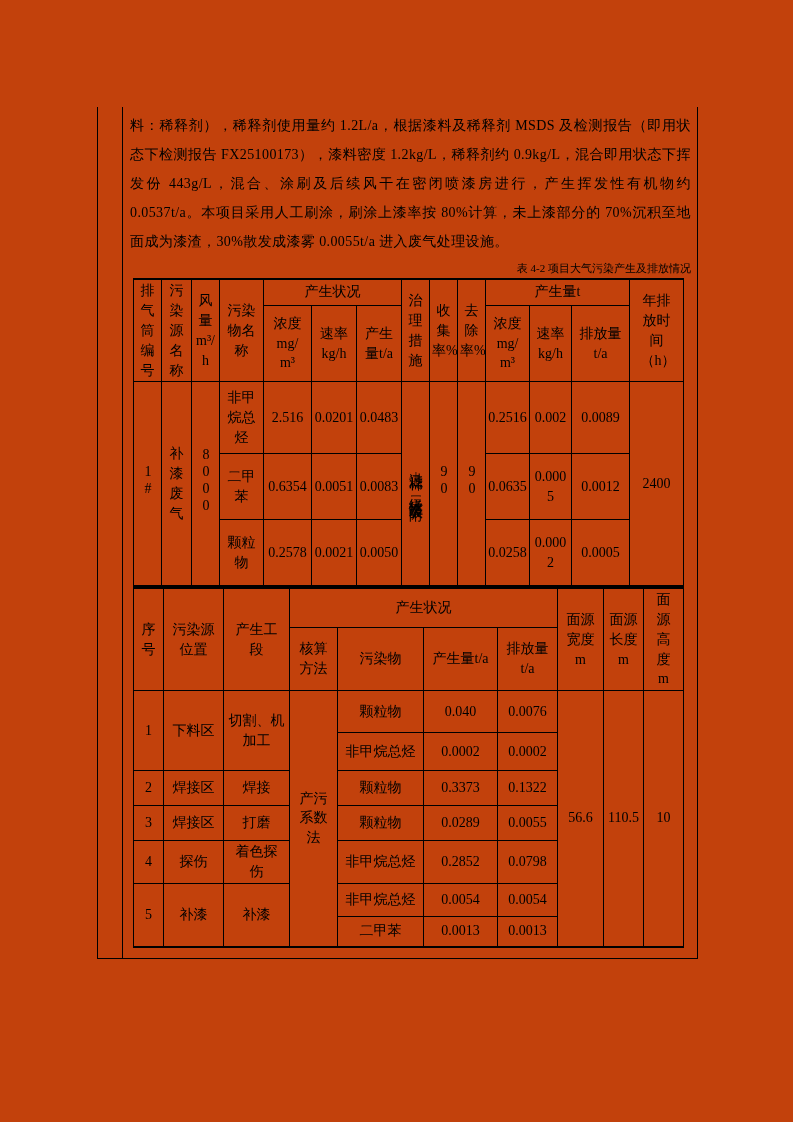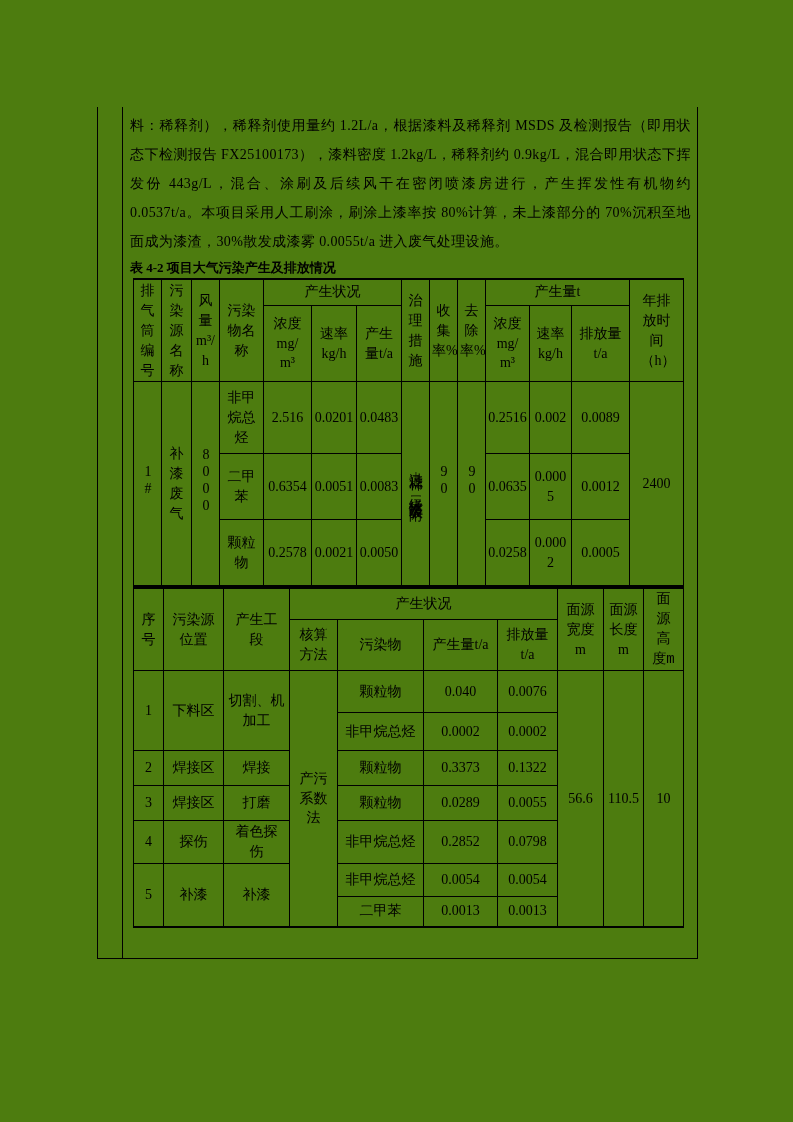--- a/index.html
+++ b/index.html
@@ -2,42 +2,42 @@
 <html><head>
 <meta charset="utf-8">
 <style>
   * { box-sizing: border-box; margin: 0; padding: 0; }
   html, body { background: #ffffff; }
   body {
     width: 793px; height: 1122px;
     font-family: "Liberation Serif", "DejaVu Serif", serif;
     color: #000;
   }
-  .page { position: relative; width: 793px; height: 1122px; background: #4d7c0f; overflow: hidden; }
+  .page { position: relative; width: 793px; height: 1122px; background: #c2410c; overflow: hidden; }
 
   .frame {
     position: absolute; left: 97px; top: 107px; width: 601px; height: 852px;
     border-left: 1px solid #000; border-right: 1px solid #000; border-bottom: 1px solid #000;
   }
   .frame-left {
     position: absolute; left: 0; top: 0; width: 25px; height: 100%;
     border-right: 1px solid #000;
   }
   .content {
     position: absolute; left: 25px; top: 0; width: 575px; height: 100%;
     padding: 4px 7px 0 7px;
   }
 
   .para {
     font-size: 14px; line-height: 29px; text-align: justify;
     letter-spacing: 0.4px;
   }
 
   .tbl-title {
-    font-weight: bold; text-align: left; font-size: 13px; line-height: 20px;
+    font-weight: normal; text-align: right; font-size: 11px; line-height: 20px;
     font-family: "Liberation Serif", "DejaVu Serif", serif;
   }
   .t42-title { margin-top: 2px; }
   .t43-title { margin-top: 14px; margin-bottom: 9px; }
 
   table.grid {
     border-collapse: collapse; table-layout: fixed;
     width: 550px; margin-left: 3px;
     border-top: 2.5px solid #000; border-bottom: 2.5px solid #000;
   }
@@ -62,21 +62,21 @@
   .t43 tr.r3 { height: 35px; }
   .t43 tr.r4 { height: 35px; }
   .t43 tr.r5 { height: 40px; }
   .t43 tr.r6 { height: 33px; }
   .t43 tr.r7 { height: 30px; }
 
   .vtext {
     writing-mode: vertical-rl; text-orientation: upright;
     letter-spacing: 2px; display: inline-block;
   }
-  .w24 { display: inline-block; width: 24px; font-family: Liberation Mono, monospace; }
+  .w24 { display: inline-block; width: 24px; }
   .w30 { display: inline-block; width: 30px; }
   .w32 { display: inline-block; width: 32px; }
   .w44 { display: inline-block; width: 44px; }
 
   .footer {
     position: absolute; left: 0; top: 1042px; width: 100%;
     text-align: center; font-size: 15px; word-spacing: 14px;
   }
 </style>
 </head>

